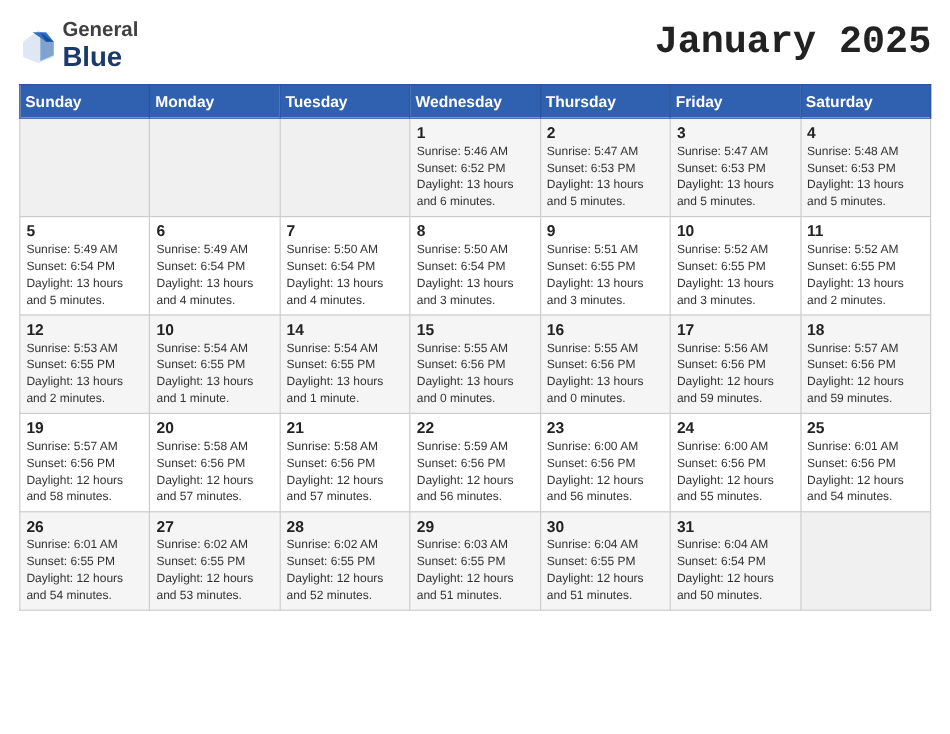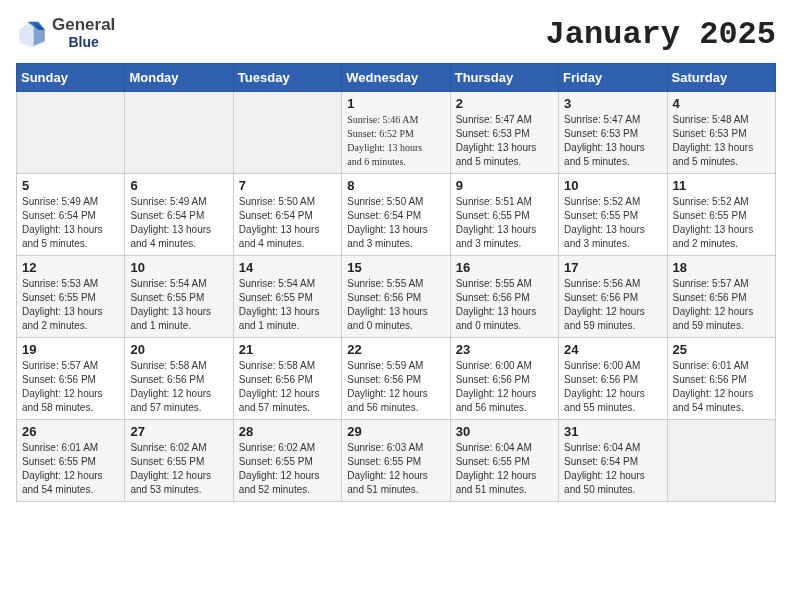--- a/index.html
+++ b/index.html
@@ -89,21 +89,21 @@
 <div class="header-section">
   <div class="logo">
     <svg class="logo-icon" viewBox="0 0 40 40">
       <polygon points="20,4 36,16 36,32 20,38 4,32 4,16" fill="#2060b0" opacity="0.15"></polygon>
       <polygon points="22,6 36,16 36,30 22,36" fill="#2060b0" opacity="0.5"></polygon>
       <polygon points="14,6 28,6 36,16 28,16" fill="#3070c0"></polygon>
       <polygon points="22,6 36,16 28,16" fill="#1a50a0"></polygon>
     </svg>
     <div>
       <div style="font-size:17px;font-weight:bold;color:#404040;line-height:1.1;">General</div>
-      <div style="font-size:14px;font-weight:bold;color:#1a3a6b;line-height:1.1;text-align:center;">Blue</div>
+      <div style="font-size:23px;font-weight:bold;color:#1a3a6b;line-height:1.1;">Blue</div>
     </div>
   </div>
   <div class="title-section">
     <div class="month-title">January 2025</div>
   </div>
 </div>
 
 <table class="calendar">
   <thead>
     <tr>
@@ -116,21 +116,21 @@
         <th>Saturday</th>
       </tr>
   </thead>
   <tbody id="calendar-body">
   <tr>
         <td class="empty-cell"></td>
         <td class="empty-cell"></td>
         <td class="empty-cell"></td>
         <td>
           <span class="day-number">1</span>
-          <div class="day-info" style="white-space: pre-line; font-family: Liberation Serif, serif;">Sunrise: 5:46 AM
+          <div class="day-info" style="white-space: pre-line;">Sunrise: 5:46 AM
 Sunset: 6:52 PM
 Daylight: 13 hours
 and 6 minutes.</div>
         </td>
         <td>
           <span class="day-number">2</span>
           <div class="day-info" style="white-space: pre-line;">Sunrise: 5:47 AM
 Sunset: 6:53 PM
 Daylight: 13 hours
 and 5 minutes.</div>

